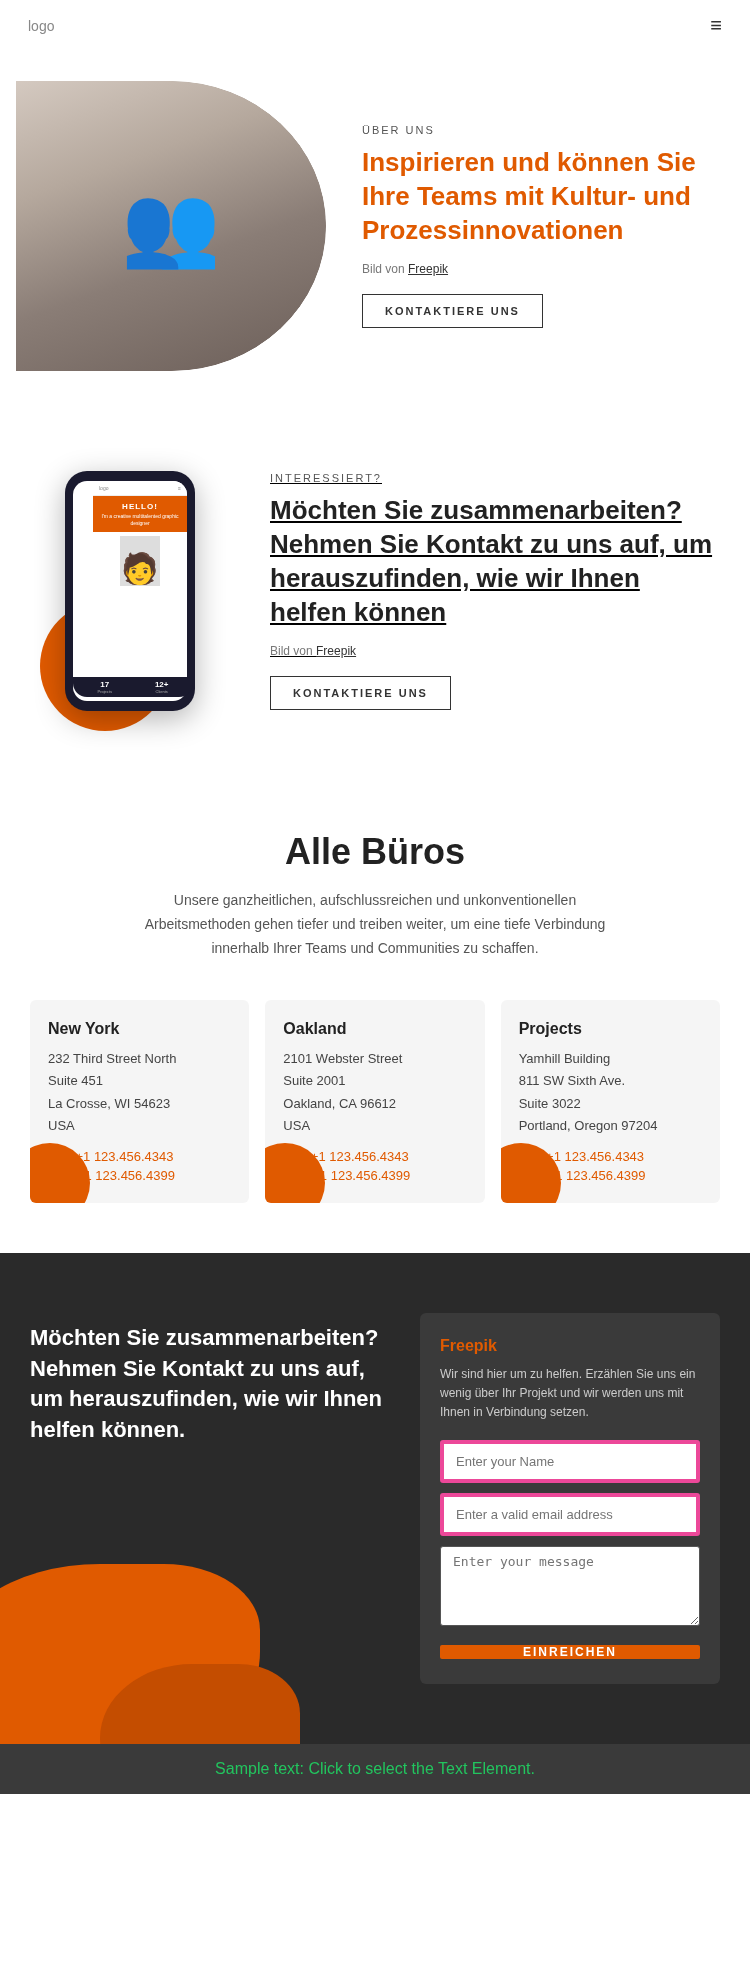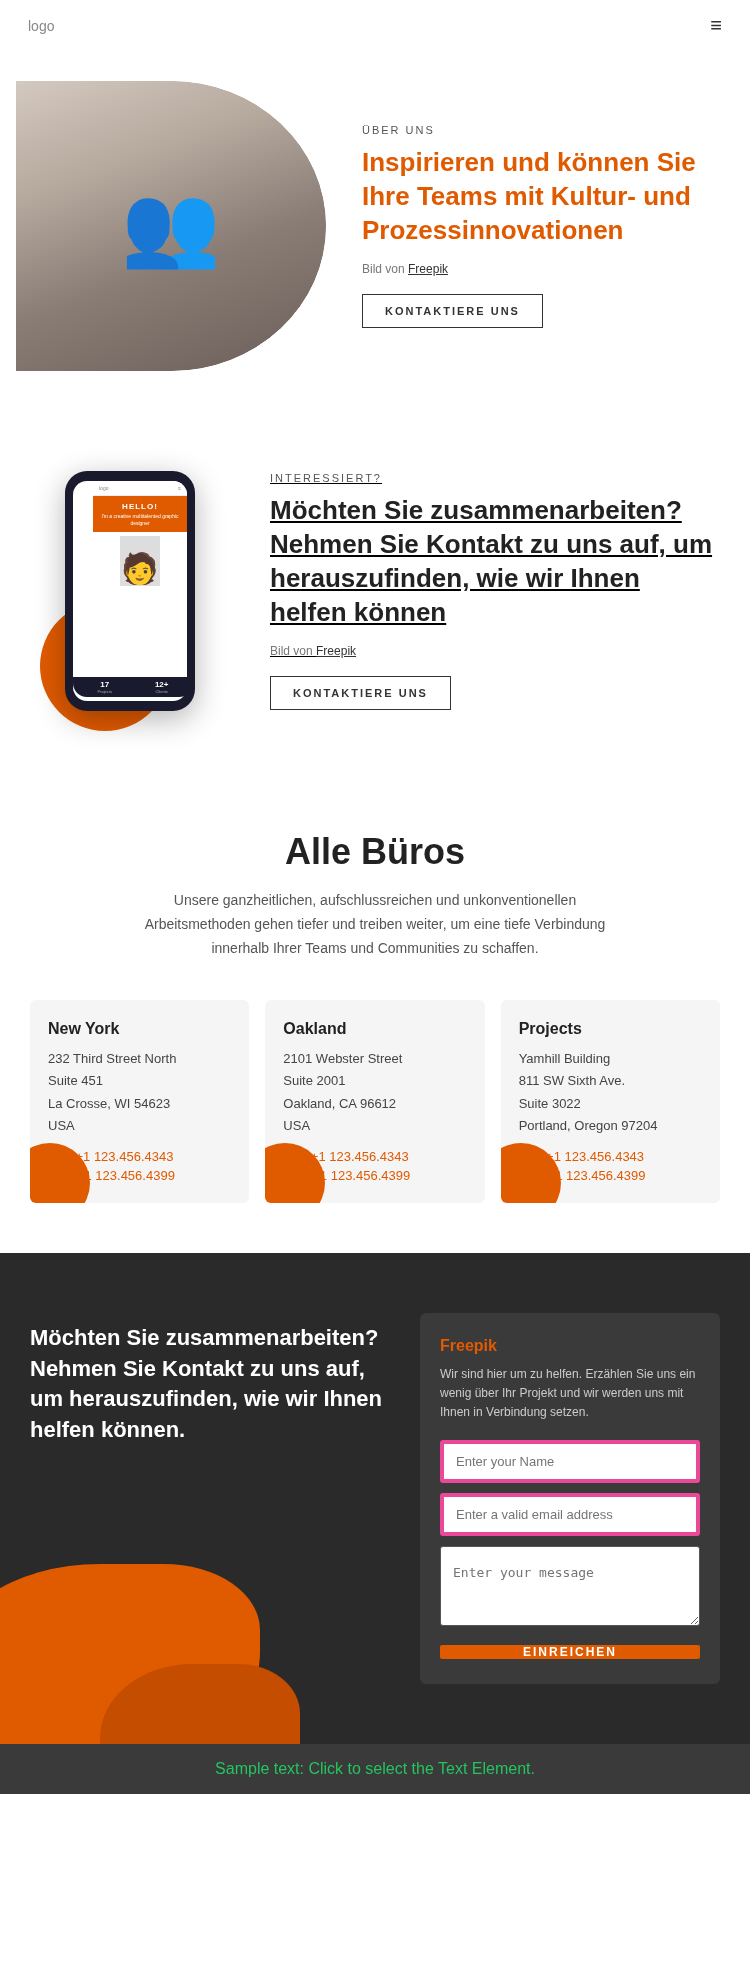--- a/index.html
+++ b/index.html
@@ -154,21 +154,21 @@
       border-radius: 6px; padding: 24px 20px; position: relative; z-index: 1;
     }
     .cta-form-title { font-size: 16px; font-weight: bold; color: #e05a00; margin-bottom: 10px; }
     .cta-form-desc { font-size: 12px; color: #ccc; line-height: 1.6; margin-bottom: 18px; }
     .form-input {
       width: 100%; padding: 10px 12px; margin-bottom: 10px;
       border: 4px solid #ec4899; background: #fff; border-radius: 3px;
       font-size: 13px; color: #555; outline: none;
     }
     .form-textarea {
-      width: 100%; padding: 18px 12px; margin-bottom: 12px;
+      width: 100%; padding: 7px 12px; margin-bottom: 12px;
       border: 1px solid #555; background: #fff; border-radius: 3px;
       font-size: 13px; color: #555; outline: none;
       height: 80px; resize: vertical;
     }
     .btn-submit {
       width: 100%; background: #e05a00; color: #fff; border: none;
       font-size: 12px; letter-spacing: 2px;
       text-transform: uppercase; font-weight: bold; cursor: pointer;
       border-radius: 2px;
     }

